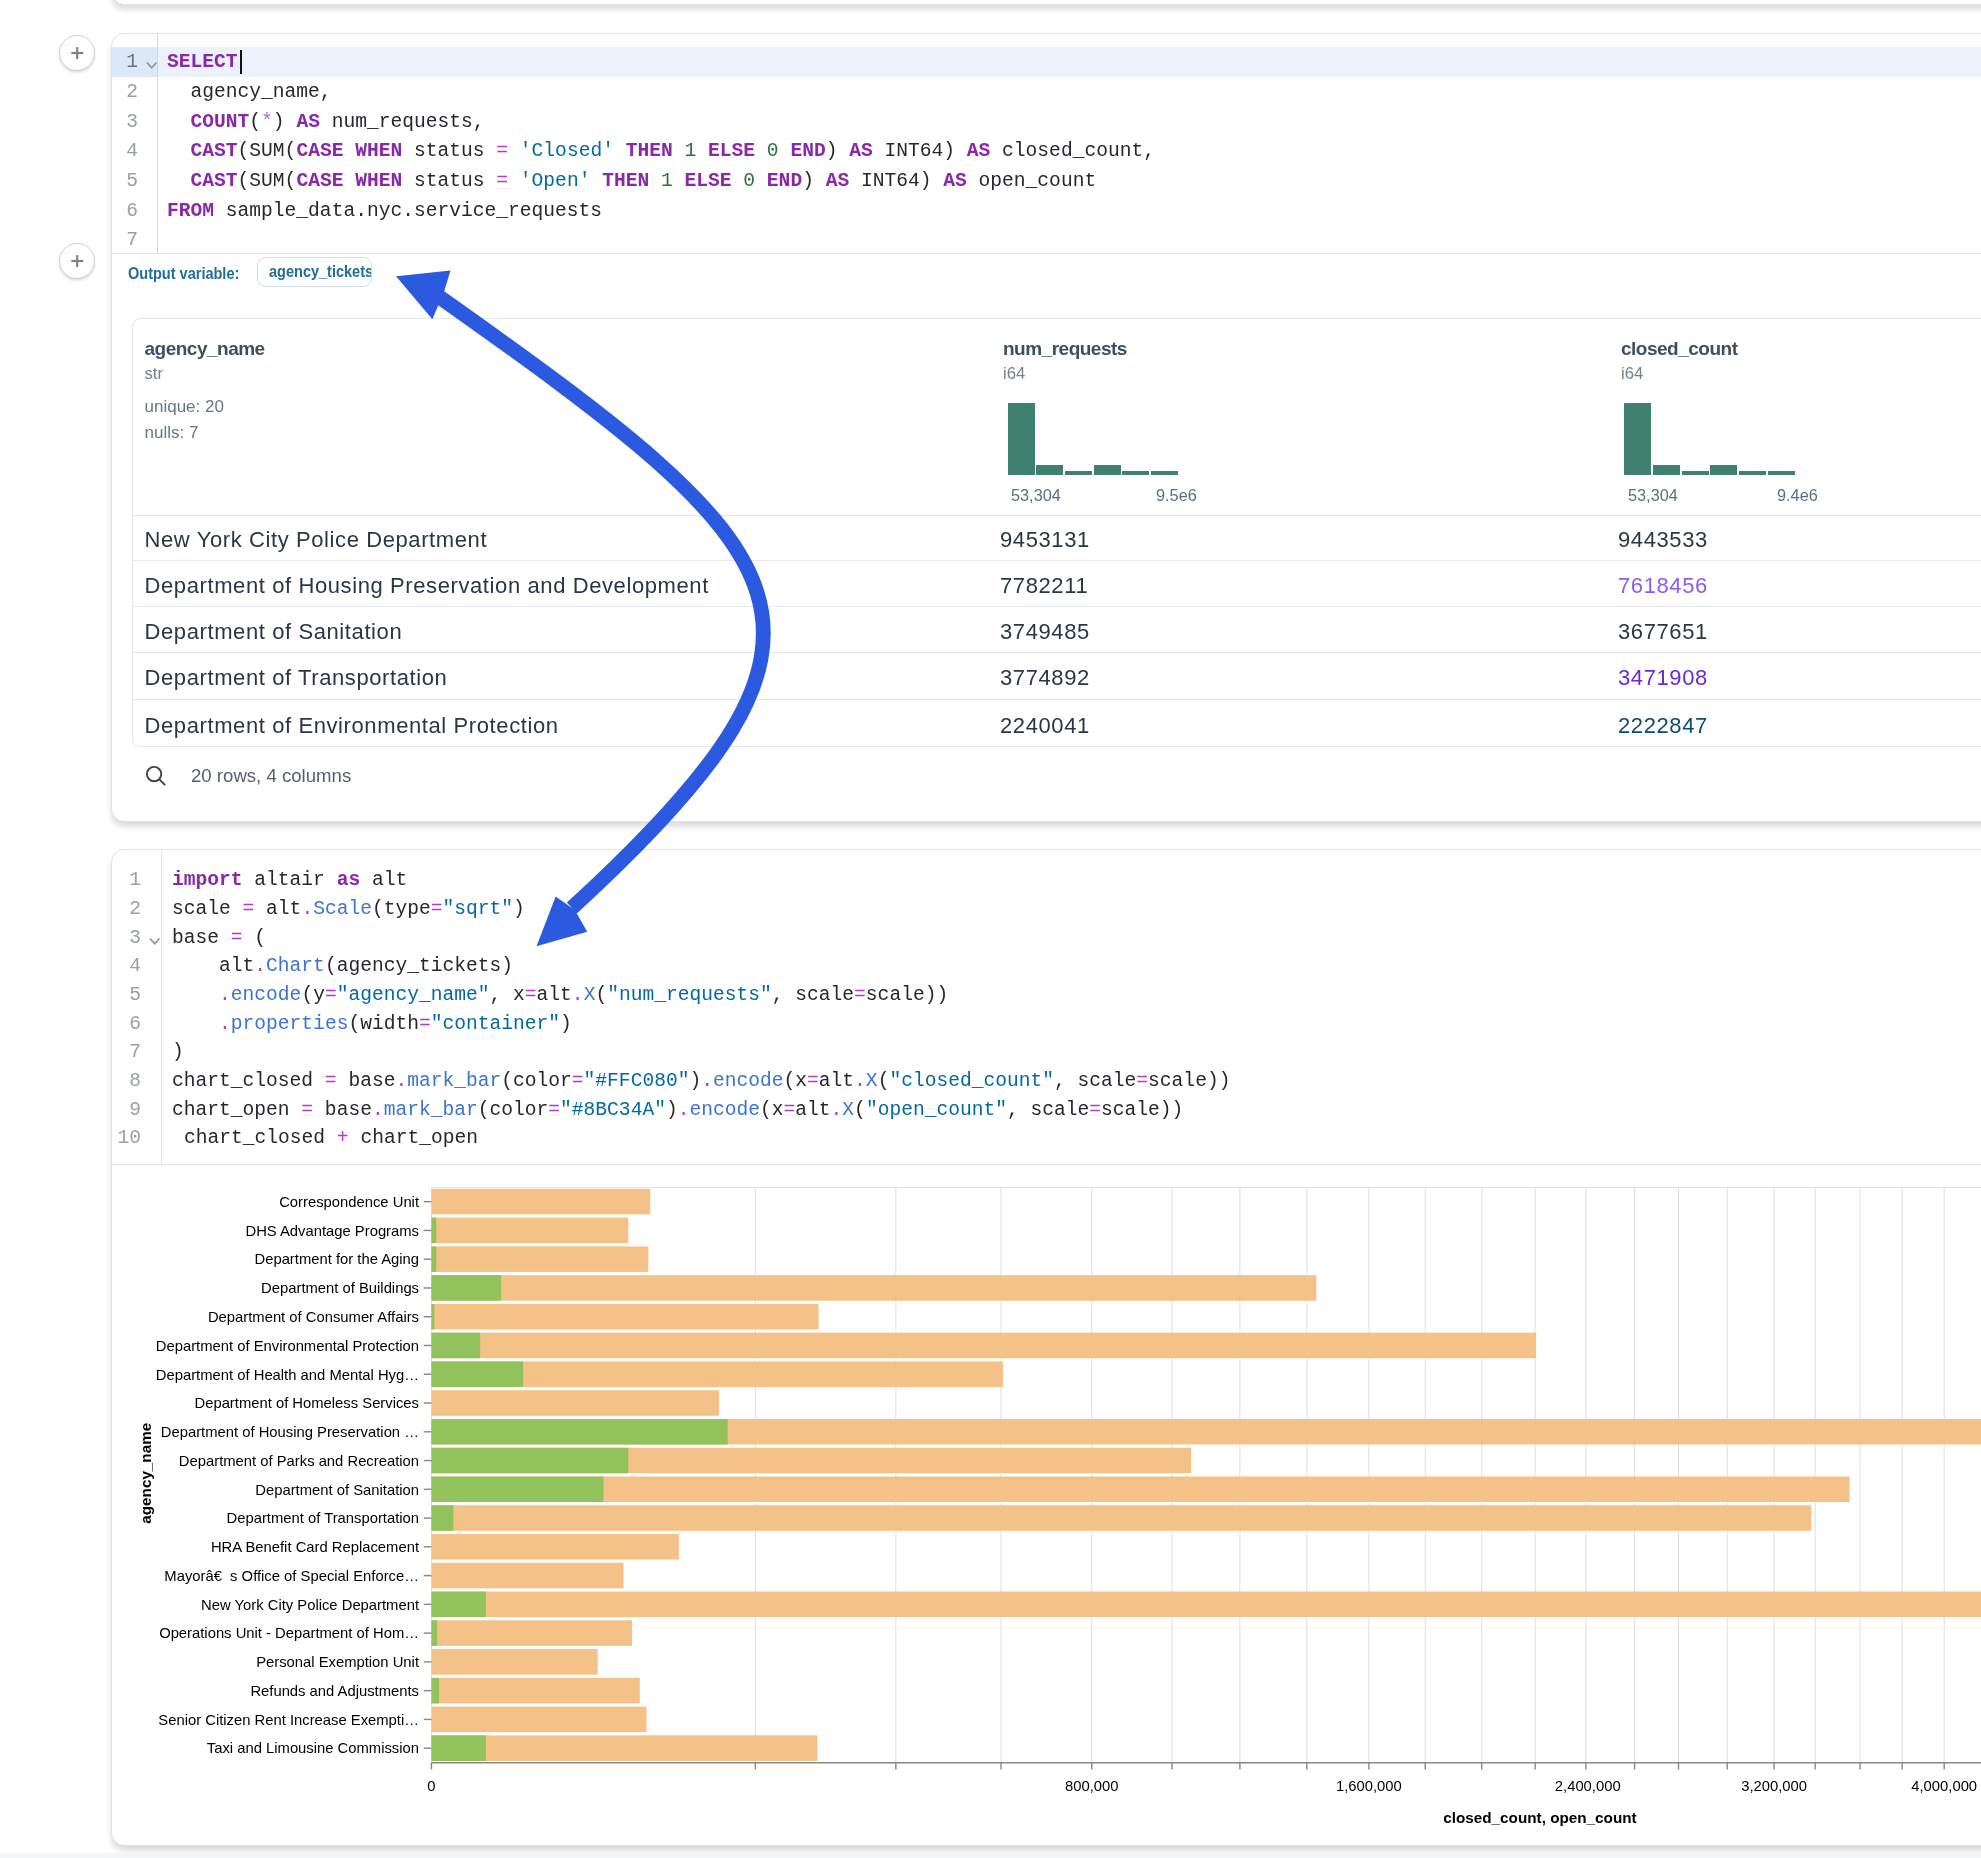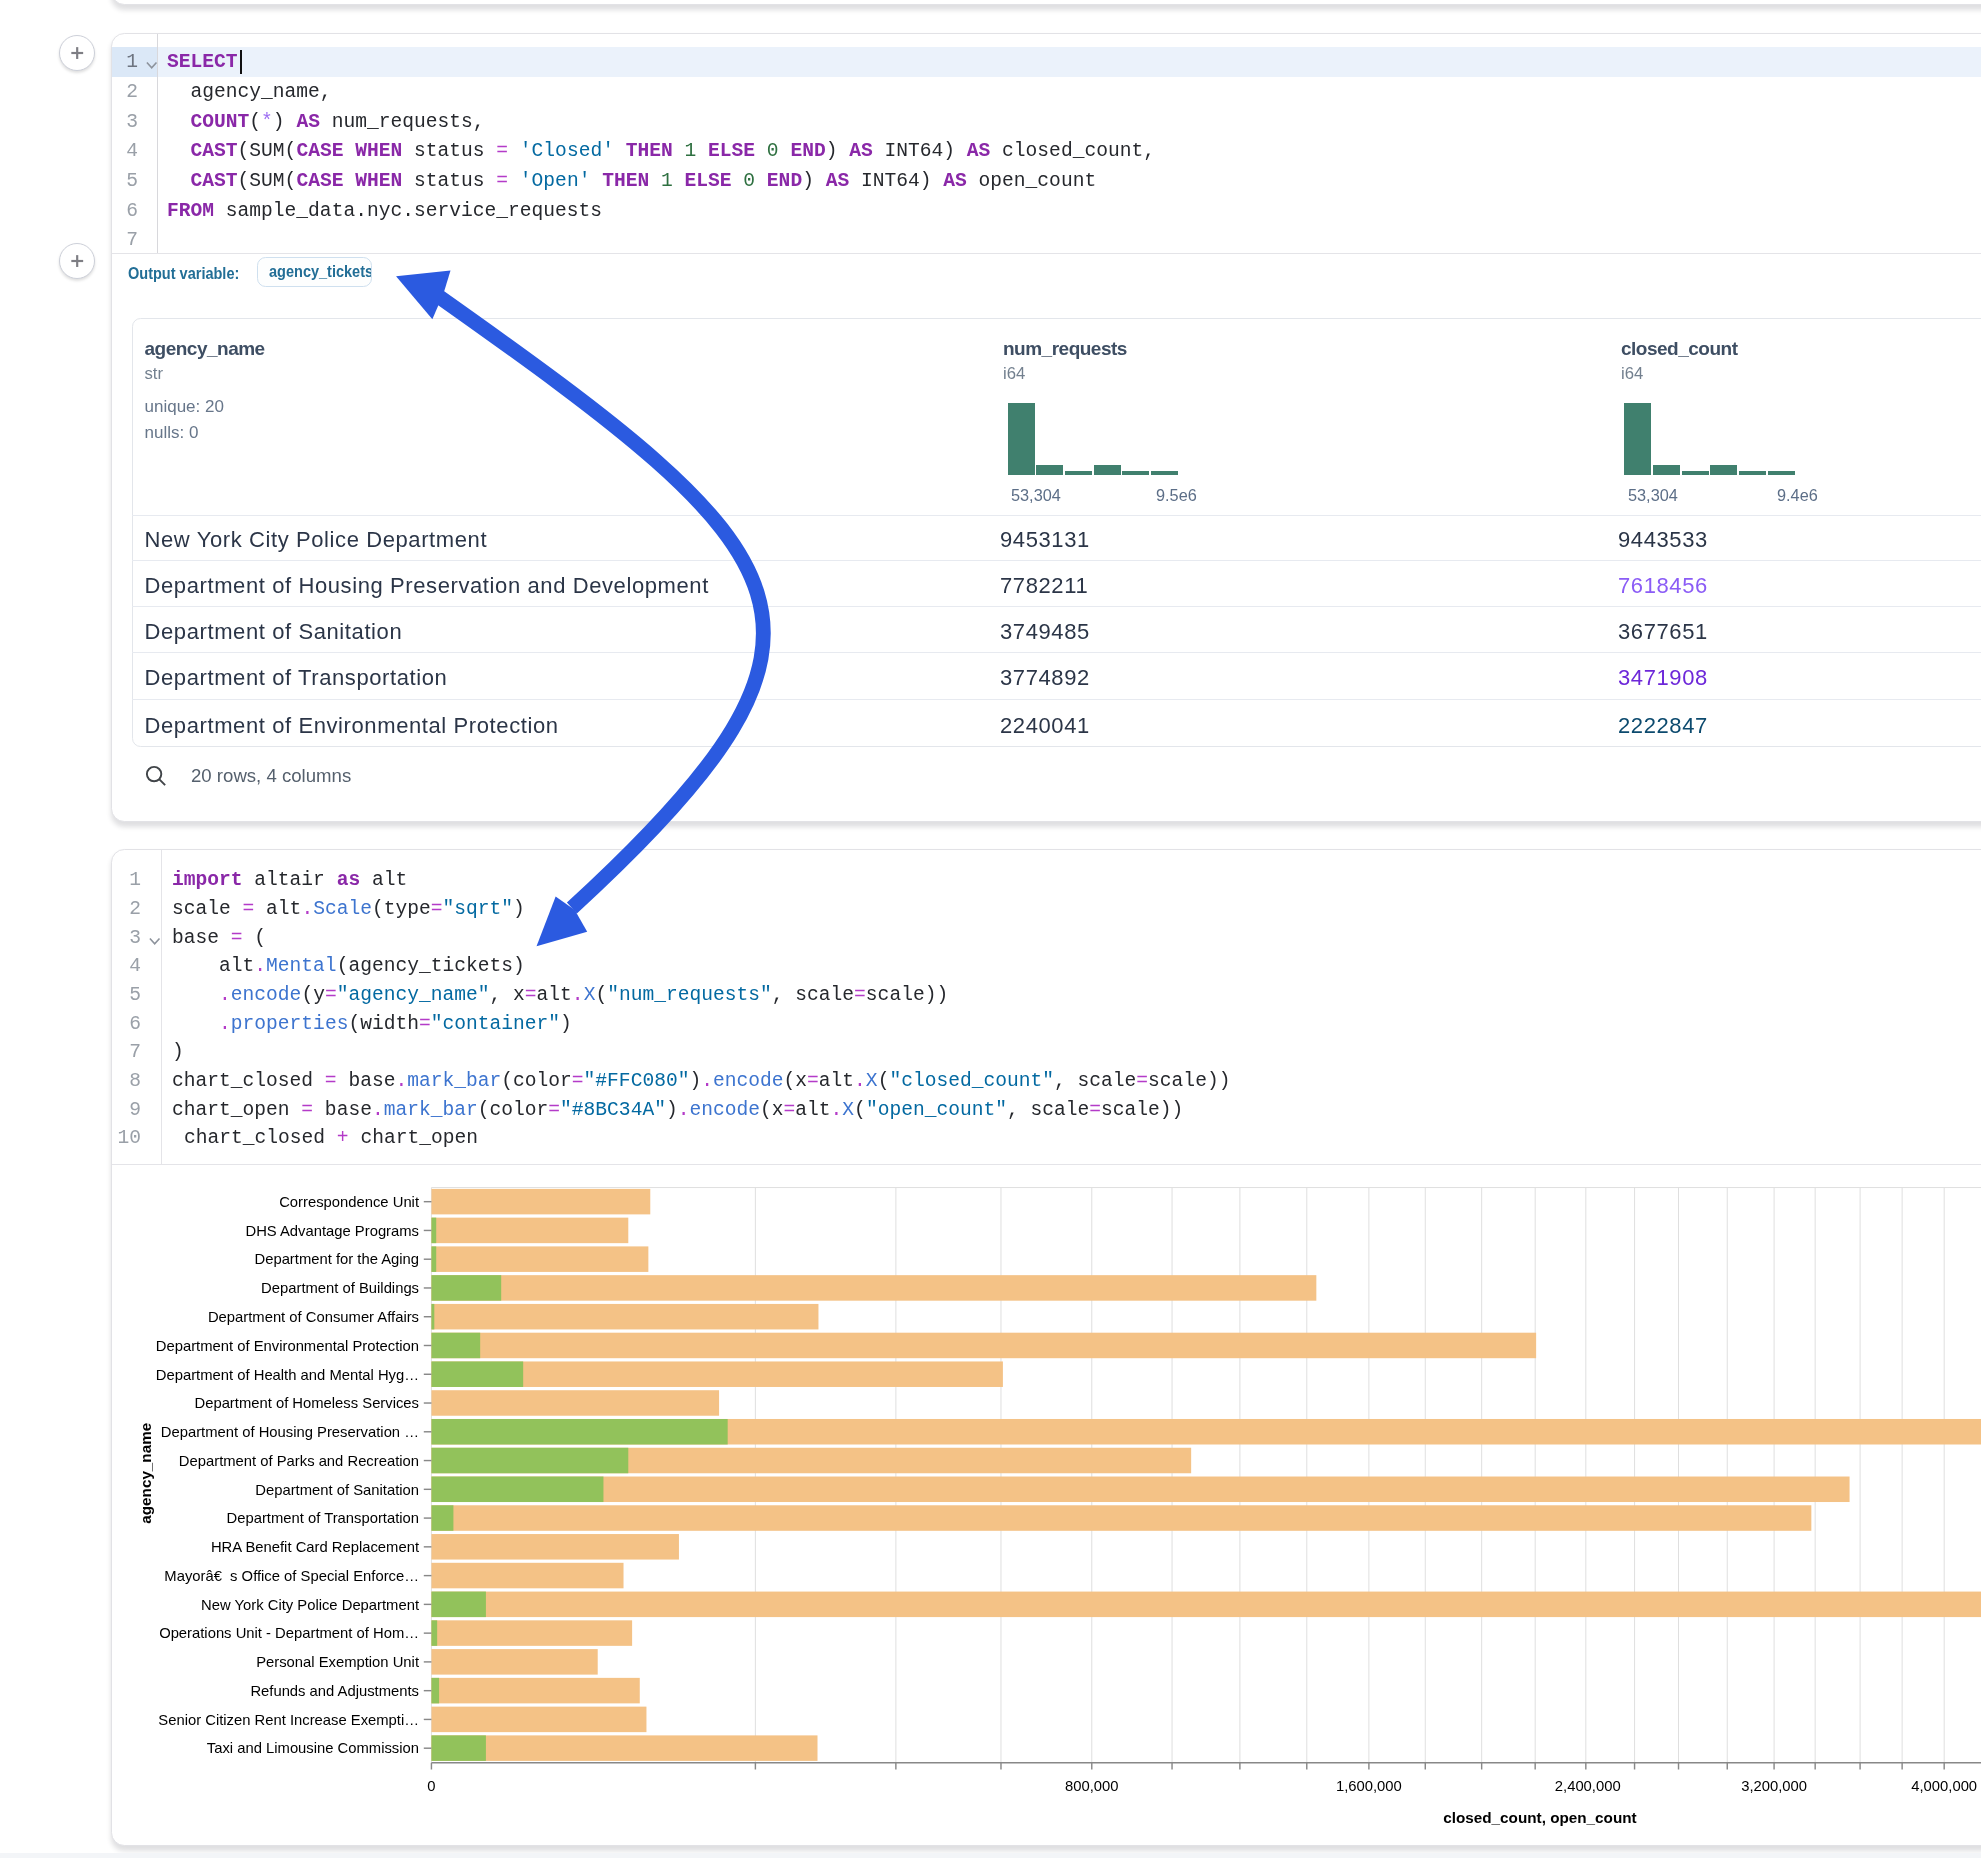--- a/index.html
+++ b/index.html
@@ -52,21 +52,21 @@
     <div class="ln" style="top:162px;width:26px;line-height:30px">6</div>
     <div class="cl" style="top:162px;left:55px;line-height:30px"><span class="k">FROM</span> sample_data.nyc.service_requests</div>
     <div class="ln" style="top:191px;width:26px;line-height:30px">7</div>
     <div style="position:absolute;left:128px;top:16.3px;width:1.9px;height:24px;background:#111"></div>
     <div style="position:absolute;left:16.3px;top:230px;font-size:16.7px;font-weight:bold;color:#226e96;transform:scaleX(0.87);transform-origin:left center">Output variable:&nbsp;</div>
     <div style="position:absolute;left:145px;top:223px;width:102px;height:28px;border:1.4px solid #cfe0ef;border-radius:8.6px;background:#fdfefe;overflow:hidden;font-size:16.7px;font-weight:bold;color:#226e96;line-height:28px;padding-left:10.5px;white-space:nowrap"><span style="display:inline-block;transform:scaleX(0.87);transform-origin:left center">agency_tickets</span></div>
     <div style="position:absolute;left:20px;top:284px;right:38px;height:427px;border:1px solid #e3e6eb;border-radius:8.6px;background:#fff"></div>
     <div class="tcell" style="left:32.5px;top:304px;font-size:19px;font-weight:bold;color:#3e4e63;letter-spacing:-0.5px">agency_name</div>
     <div class="tcell" style="left:32.5px;top:330px;font-size:16.7px;color:#73808f">str</div>
     <div class="tcell" style="left:32.5px;top:363px;font-size:17px;color:#67768a">unique: 20</div>
-    <div class="tcell" style="left:32.5px;top:389px;font-size:17px;color:#67768a">nulls: 0</div>
+    <div class="tcell" style="left:32.5px;top:389px;font-size:17px;color:#67768a">nulls: 7</div>
     <div class="tcell" style="left:891px;top:304px;font-size:19px;font-weight:bold;color:#3e4e63;letter-spacing:-0.5px">num_requests</div>
     <div class="tcell" style="left:891px;top:330px;font-size:16.7px;color:#73808f">i64</div>
     <div class="tcell" style="left:1509px;top:304px;font-size:19px;font-weight:bold;color:#3e4e63;letter-spacing:-0.5px">closed_count</div>
     <div class="tcell" style="left:1509px;top:330px;font-size:16.7px;color:#73808f">i64</div>
     <div class="hb" style="left:896px;top:369px;width:27px;height:72px"></div>
     <div class="hb" style="left:924px;top:431px;width:27px;height:10.5px"></div>
     <div class="hb" style="left:953px;top:437px;width:27px;height:4.3px"></div>
     <div class="hb" style="left:982px;top:431px;width:27px;height:10.5px"></div>
     <div class="hb" style="left:1010px;top:437px;width:27px;height:4.3px"></div>
     <div class="hb" style="left:1039px;top:437px;width:27px;height:4.3px"></div>
@@ -112,21 +112,21 @@
     <div class="ln" style="top:16.3px;width:29px;line-height:29px">1</div>
     <div class="cl" style="top:16.3px;left:60px;line-height:29px"><span class="k">import</span> altair <span class="k">as</span> alt</div>
     <div class="ln" style="top:45px;width:29px;line-height:29px">2</div>
     <div class="cl" style="top:45px;left:60px;line-height:29px">scale <span class="o">=</span> alt<span class="o">.</span><span class="b">Scale</span>(type<span class="o">=</span><span class="s">"sqrt"</span>)</div>
     <div class="ln" style="top:74px;width:29px;line-height:29px">3</div>
     <div class="cl" style="top:74px;left:60px;line-height:29px">base <span class="o">=</span> (</div>
     <svg class="chev" style="top:87px;left:36px" width="13.4" height="9.6" viewBox="0 0 14 10">
       <path d="M2 1.5 L7 7 L12 1.5" fill="none" stroke="#8d939c" stroke-width="1.7"></path>
     </svg>
     <div class="ln" style="top:102px;width:29px;line-height:29px">4</div>
-    <div class="cl" style="top:102px;left:60px;line-height:29px">    alt<span class="o">.</span><span class="b">Mental</span>(agency_tickets)</div>
+    <div class="cl" style="top:102px;left:60px;line-height:29px">    alt<span class="o">.</span><span class="b">Chart</span>(agency_tickets)</div>
     <div class="ln" style="top:131px;width:29px;line-height:29px">5</div>
     <div class="cl" style="top:131px;left:60px;line-height:29px">    <span class="o">.</span><span class="b">encode</span>(y<span class="o">=</span><span class="s">"agency_name"</span>, x<span class="o">=</span>alt<span class="o">.</span><span class="b">X</span>(<span class="s">"num_requests"</span>, scale<span class="o">=</span>scale))</div>
     <div class="ln" style="top:160px;width:29px;line-height:29px">6</div>
     <div class="cl" style="top:160px;left:60px;line-height:29px">    <span class="o">.</span><span class="b">properties</span>(width<span class="o">=</span><span class="s">"container"</span>)</div>
     <div class="ln" style="top:188px;width:29px;line-height:29px">7</div>
     <div class="cl" style="top:188px;left:60px;line-height:29px">)</div>
     <div class="ln" style="top:217px;width:29px;line-height:29px">8</div>
     <div class="cl" style="top:217px;left:60px;line-height:29px">chart_closed <span class="o">=</span> base<span class="o">.</span><span class="b">mark_bar</span>(color<span class="o">=</span><span class="s">"#FFC080"</span>)<span class="o">.</span><span class="b">encode</span>(x<span class="o">=</span>alt<span class="o">.</span><span class="b">X</span>(<span class="s">"closed_count"</span>, scale<span class="o">=</span>scale))</div>
     <div class="ln" style="top:246px;width:29px;line-height:29px">9</div>
     <div class="cl" style="top:246px;left:60px;line-height:29px">chart_open <span class="o">=</span> base<span class="o">.</span><span class="b">mark_bar</span>(color<span class="o">=</span><span class="s">"#8BC34A"</span>)<span class="o">.</span><span class="b">encode</span>(x<span class="o">=</span>alt<span class="o">.</span><span class="b">X</span>(<span class="s">"open_count"</span>, scale<span class="o">=</span>scale))</div>

